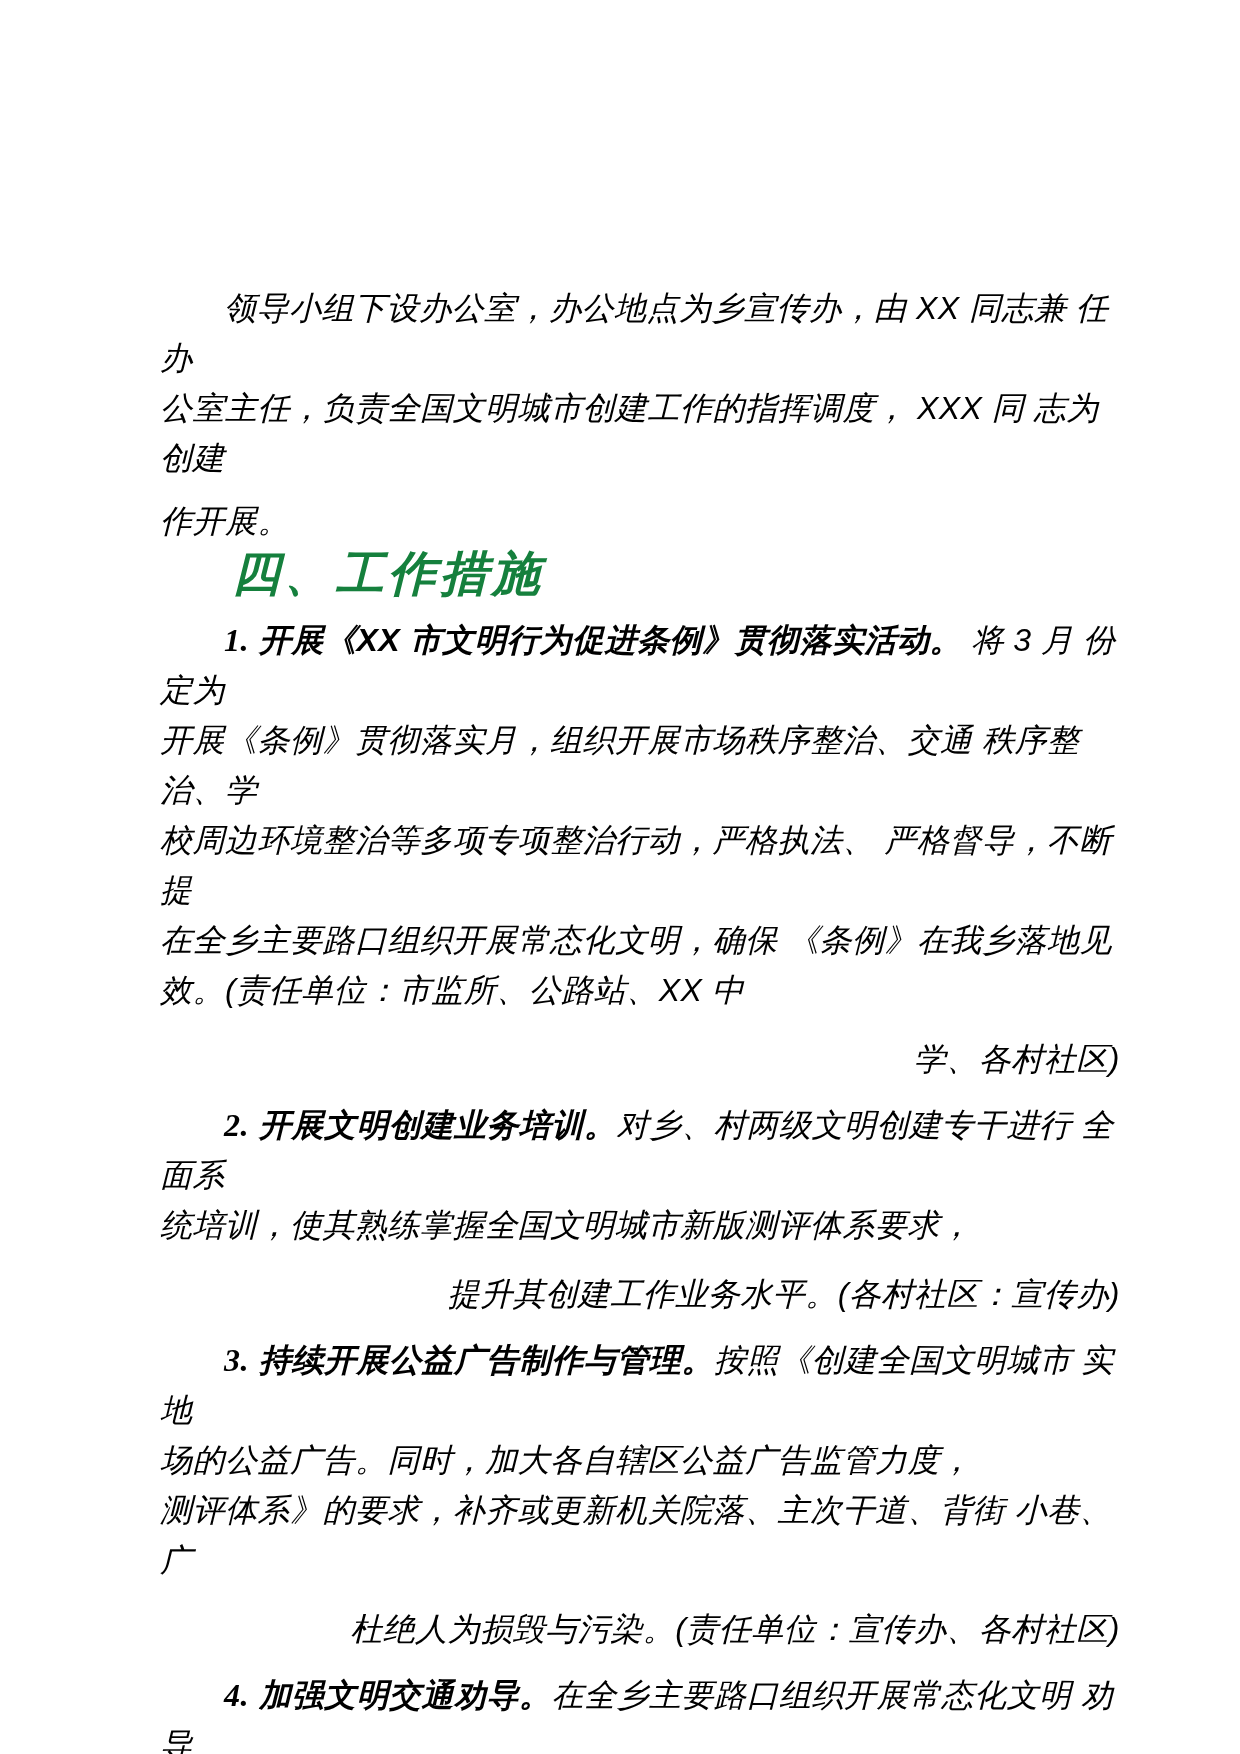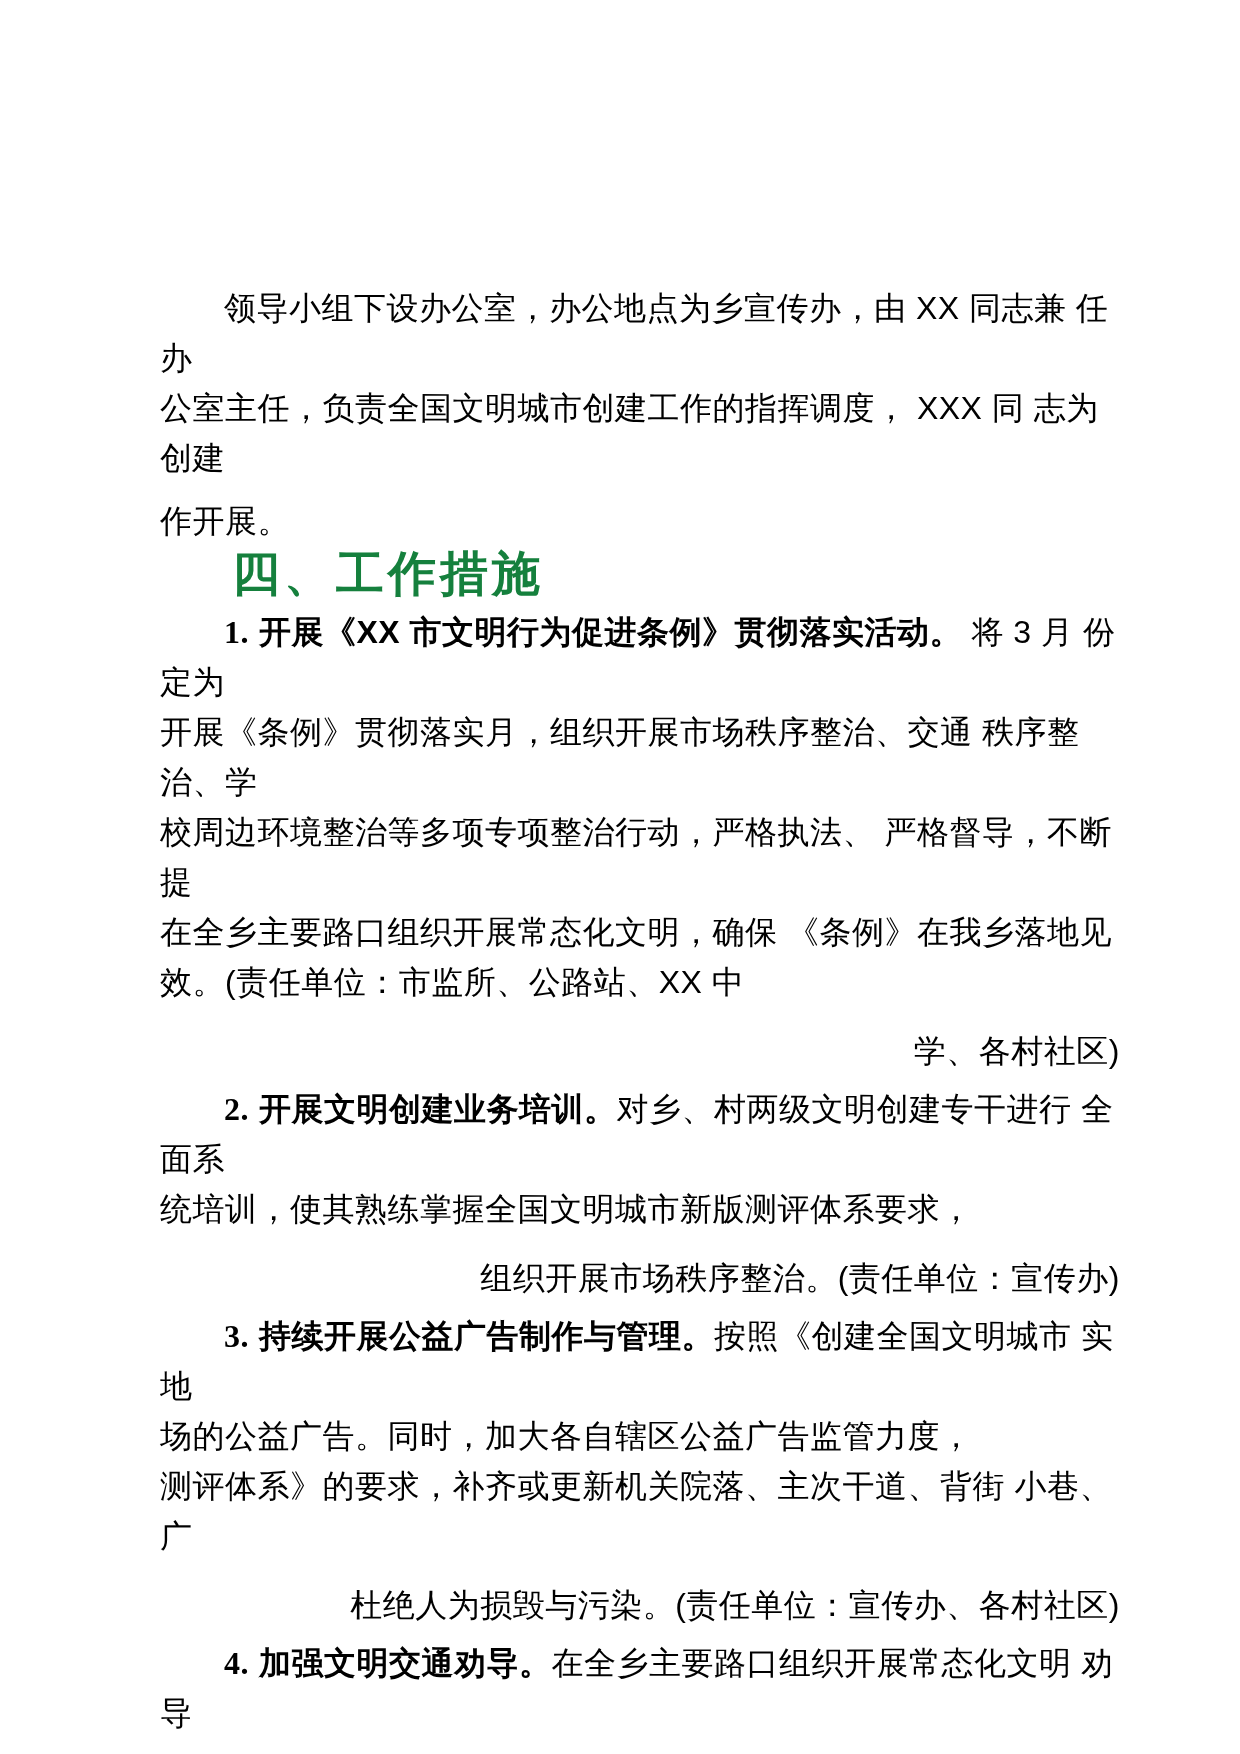--- a/index.html
+++ b/index.html
@@ -11,36 +11,37 @@
     position: relative;
     width: 1240px;
     height: 1754px;
     background: #ffffff;
     box-sizing: border-box;
     padding: 283px 120px 4px 160px;
     overflow: hidden;
     font-family: "Liberation Sans", "DejaVu Sans", sans-serif;
     font-size: 32px;
     color: #000000;
+    font-style: italic;
   }
   .ln {
     margin: 0;
     line-height: 50px;
     white-space: pre-wrap;
     letter-spacing: 0.5px;
   }
   .indent { text-indent: 64px; }
   .heading {
     color: #15803d;
     font-weight: 700;
     text-indent: 72px;
     letter-spacing: 4px;
   }
   .g3  { margin-top: 3px;  }
-  .g8  { margin-top: 8px;  }
+  .g8  { margin-top: 16px;  }
   .g15 { margin-top: 13px; }
   .g19 { margin-top: 19px; text-align: right; }
   .num {
     font-family: "Liberation Serif", "DejaVu Serif", serif;
     font-weight: 700;
     margin-right: 10px;
   }
   .ttl { font-weight: 700; }
   .rest { font-weight: 400; }
 </style>
@@ -57,21 +58,21 @@
 
   <p class="ln indent g8"><span class="num">1.</span><span class="ttl">开展《XX 市文明行为促进条例》贯彻落实活动。</span><span class="rest"> 将 3 月 份定为</span></p>
   <p class="ln">开展《条例》贯彻落实月，组织开展市场秩序整治、交通 秩序整治、学</p>
   <p class="ln">校周边环境整治等多项专项整治行动，严格执法、 严格督导，不断提</p>
   <p class="ln">在全乡主要路口组织开展常态化文明，确保 《条例》在我乡落地见</p>
   <p class="ln">效。(责任单位：市监所、公路站、XX 中</p>
   <p class="ln g19">学、各村社区)</p>
 
   <p class="ln indent g8"><span class="num">2.</span><span class="ttl">开展文明创建业务培训。</span><span class="rest">对乡、村两级文明创建专干进行 全面系</span></p>
   <p class="ln">统培训，使其熟练掌握全国文明城市新版测评体系要求，</p>
-  <p class="ln g19">组织开展市场秩序整治。(责任单位：宣传办)</p>
+  <p class="ln g19">提升其创建工作业务水平。(各村社区：宣传办)</p>
 
   <p class="ln indent g8"><span class="num">3.</span><span class="ttl">持续开展公益广告制作与管理。</span><span class="rest">按照《创建全国文明城市 实地</span></p>
   <p class="ln">场的公益广告。同时，加大各自辖区公益广告监管力度，</p>
   <p class="ln">测评体系》的要求，补齐或更新机关院落、主次干道、背街 小巷、广</p>
   <p class="ln g19">杜绝人为损毁与污染。(责任单位：宣传办、各村社区)</p>
 
   <p class="ln indent g8"><span class="num">4.</span><span class="ttl">加强文明交通劝导。</span><span class="rest">在全乡主要路口组织开展常态化文明 劝导</span></p>
 
 </main>
 

